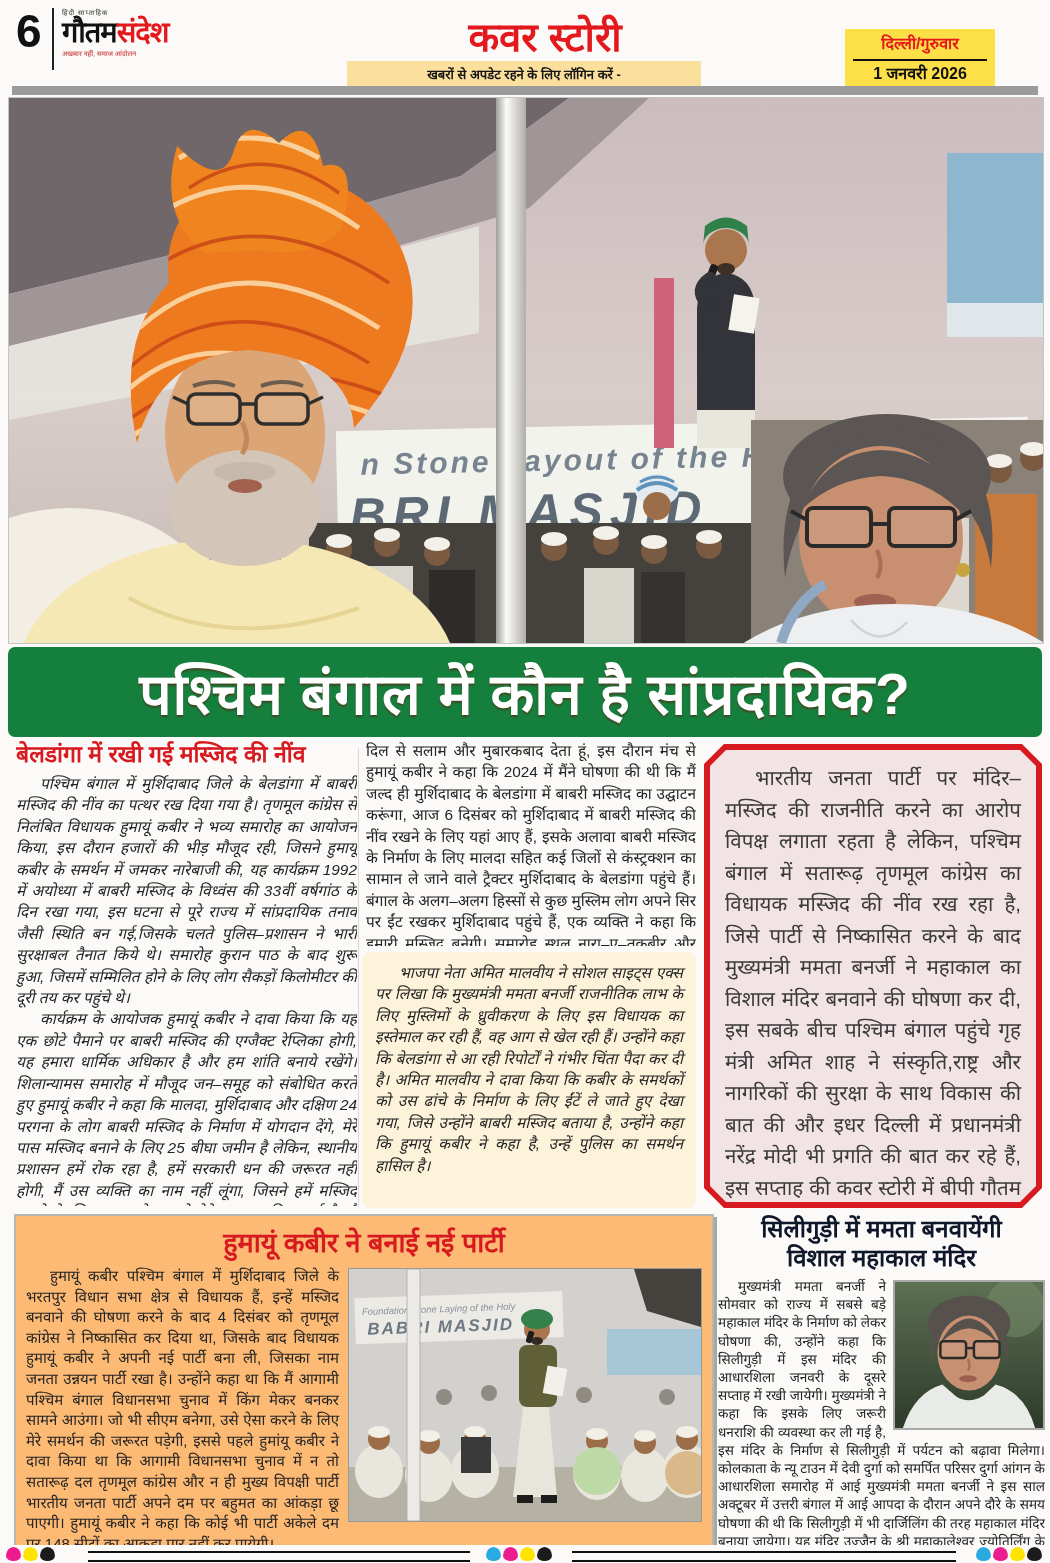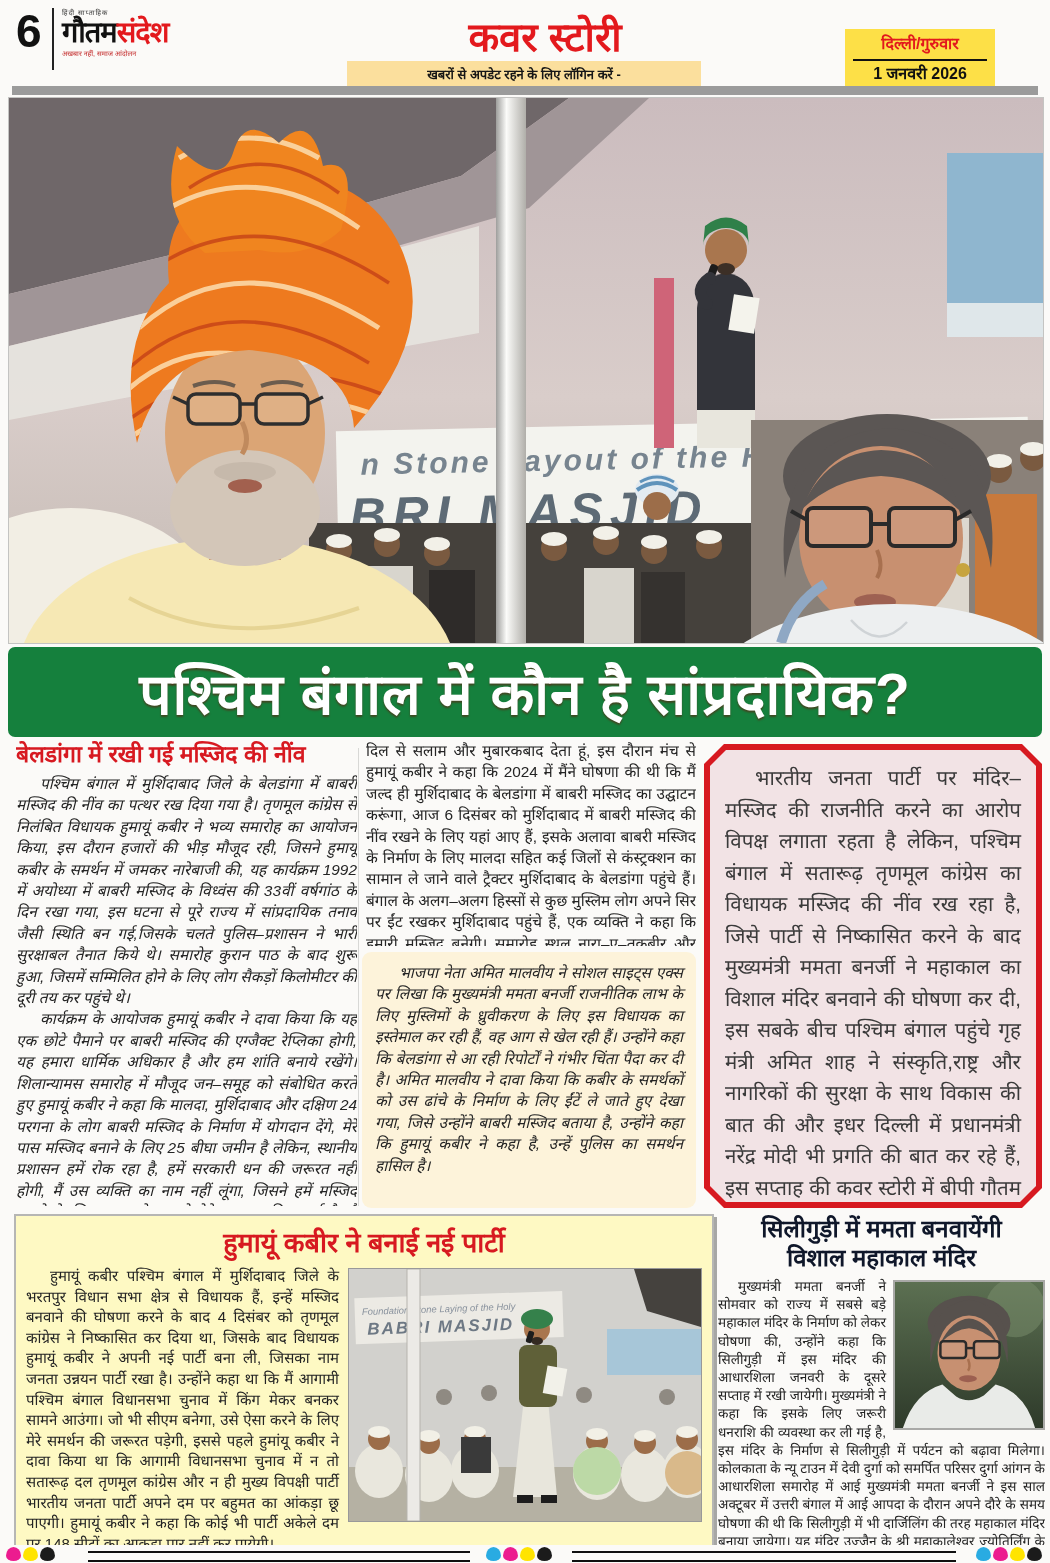--- a/index.html
+++ b/index.html
@@ -42,21 +42,21 @@
              border-radius:9px;padding:10px 13px;box-sizing:border-box;overflow:hidden;}
   .cream-box h3{margin:2px 0 7px 0;text-align:center;color:#d71920;font-size:23px;line-height:27px;font-weight:800;}
   
   .op-outer{position:absolute;left:704px;top:744px;width:338px;height:464px;background:#d71920;
             clip-path:polygon(20px 0,calc(100% - 20px) 0,100% 20px,100% calc(100% - 20px),calc(100% - 20px) 100%,20px 100%,0 calc(100% - 20px),0 20px);}
   .op-inner{position:absolute;inset:6px;background:#f2e3e5;
             clip-path:polygon(16px 0,calc(100% - 16px) 0,100% 16px,100% calc(100% - 16px),calc(100% - 16px) 100%,16px 100%,0 calc(100% - 16px),0 16px);
             padding:12px 15px;box-sizing:border-box;}
   .op-text{font-size:20.5px;line-height:31.5px;color:#3a3a3a;text-align:justify;text-indent:30px;font-weight:500;}
   
-  .bl-box{position:absolute;left:14px;top:1214px;width:700px;height:335px;background:#fef9c3;
+  .bl-box{position:absolute;left:14px;top:1214px;width:700px;height:335px;background:#fdba74;
           border:2px solid #b6b6b4;box-shadow:3px 3px 0 #a7a7a5;box-sizing:border-box;overflow:hidden;}
   .bl-box h2{margin:7px 0 6px 0;text-align:center;font-size:27px;font-weight:800;color:#d71920;}
   .bl-content{padding:0 10px;font-size:15px;line-height:20.6px;text-align:justify;color:#242424;}
   .bl-photo{float:right;width:352px;height:252px;margin:2px 0 6px 9px;border:1px solid #999;overflow:hidden;}
   .bl-content p{margin:0;text-indent:24px;}
   
   .br-sec{position:absolute;left:718px;top:1214px;width:327px;height:332px;overflow:hidden;}
   .br-sec h2{margin:0 0 6px 0;text-align:center;font-size:24px;line-height:29px;font-weight:800;color:#0f172a;}
   .br-body{font-size:13.6px;line-height:18.2px;text-align:justify;color:#242424;}
   .br-photo{float:right;width:148px;height:146px;margin:2px 0 4px 7px;border:2px solid #a9a9a7;overflow:hidden;background:#3a4634;}

